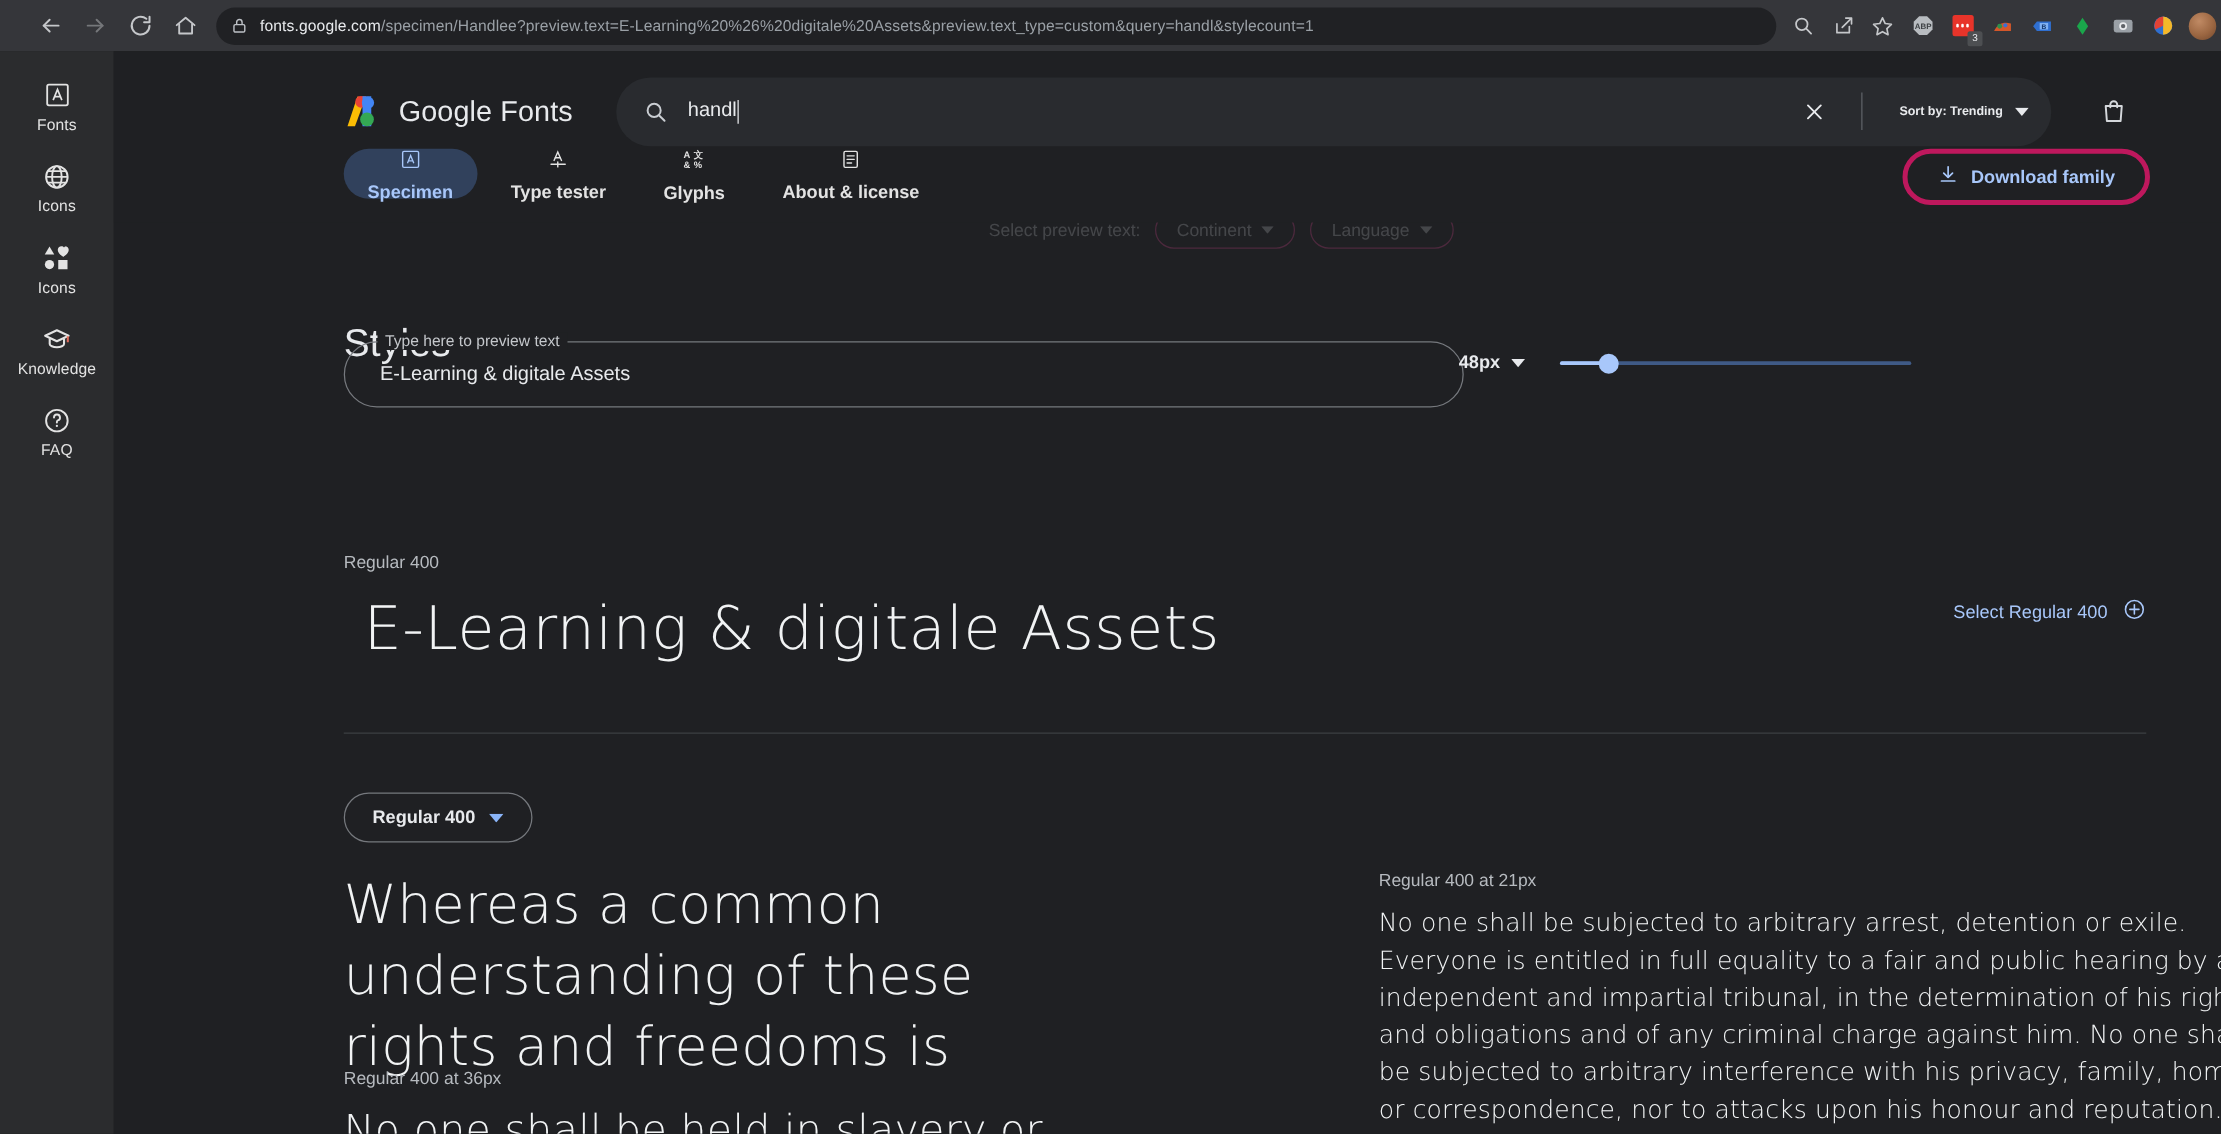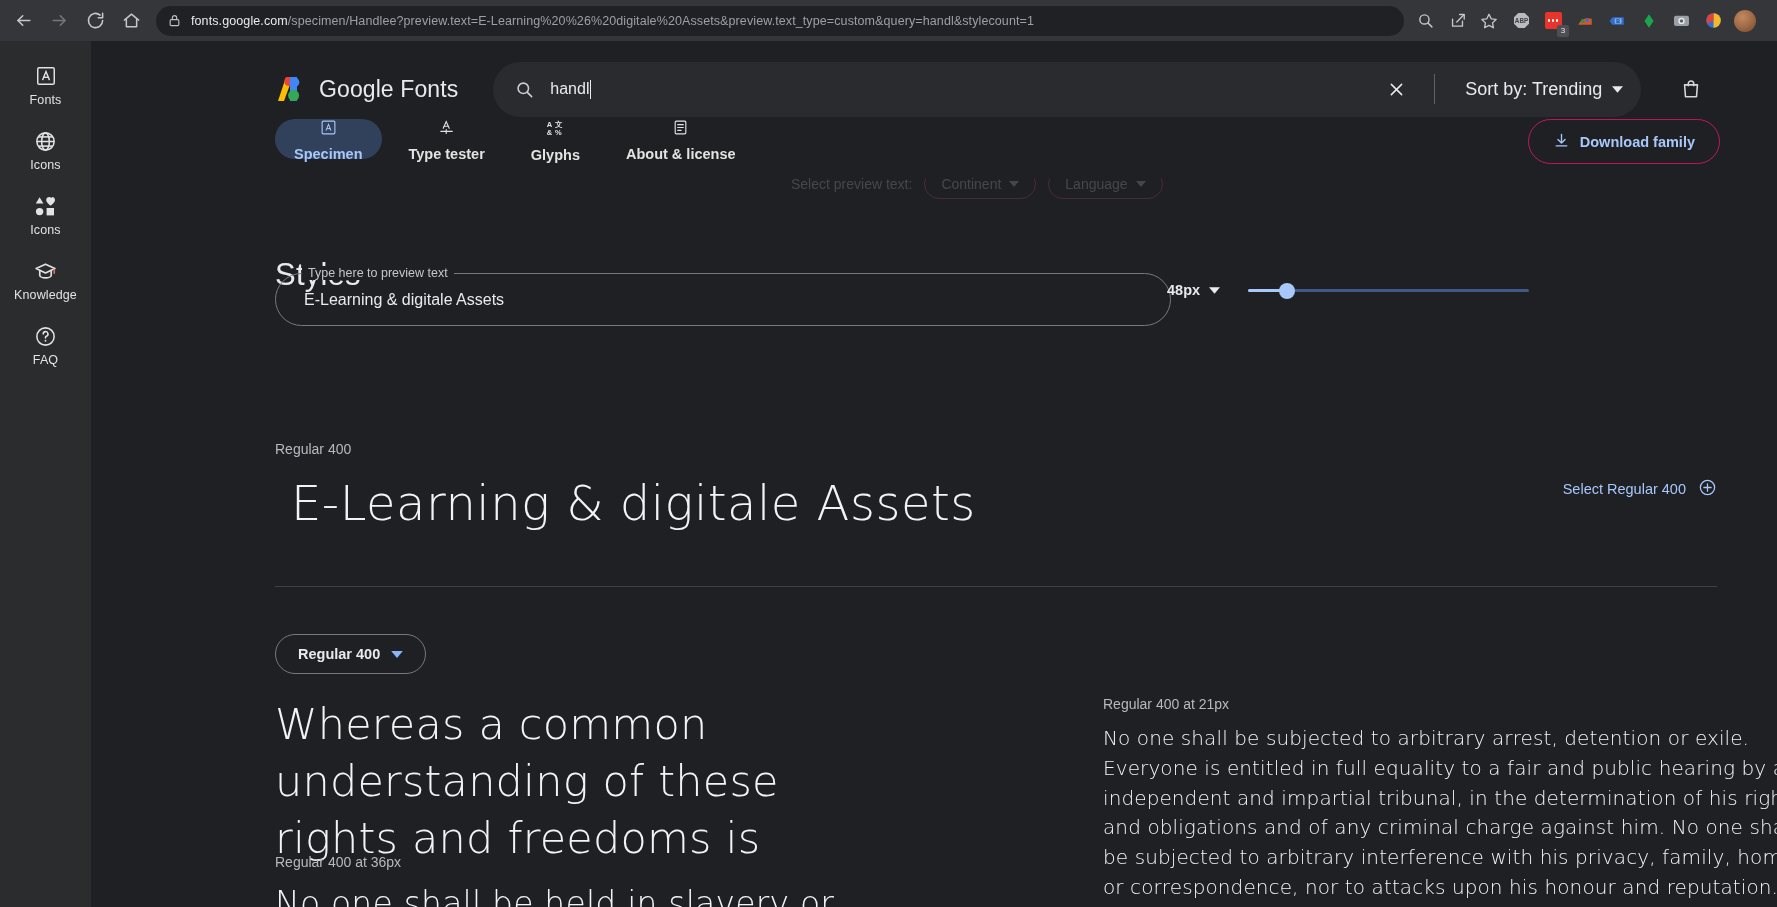--- a/index.html
+++ b/index.html
@@ -9,21 +9,21 @@
     background: #202124;
     font-family: "Liberation Sans", sans-serif;
     -webkit-font-smoothing: antialiased;
   }
 
   
   #browser-chrome {
     position: absolute; top: 0; left: 0;
     width: 1777px; height: 41px;
     background: #35363a;
-    display: flex; align-items: center;
+    display: flex; align-items: center; justify-content: flex-end;
   }
   .nav-btns { display: flex; align-items: center; gap: 2px; padding-left: 6px; }
   .nav-btn {
     width: 34px; height: 34px; border-radius: 50%;
     display: flex; align-items: center; justify-content: center;
     color: #c5c7ca;
   }
   .nav-btn.disabled { color: #75777a; }
   .nav-btn svg { display: block; }
 
@@ -145,21 +145,21 @@
     display: flex; align-items: center; position: relative;
   }
   #search-caret {
     display: inline-block; width: 1px; height: 19px;
     background: #e8eaed; margin-left: 1px;
   }
   #clear-search { color: #e8eaed; display: flex; padding-right: 6px; }
   #sort-divider { width: 1px; height: 30px; background: #5f6368; margin: 0 14px 0 6px; }
   #sort-by {
     display: flex; align-items: center; gap: 10px;
-    font-size: 18px; color: #e8eaed; font-weight: normal;
+    font-size: 10px; color: #e8eaed; font-weight: bold;
     white-space: nowrap;
   }
   #cart-btn {
     margin-left: 28px; width: 44px; height: 44px;
     display: flex; align-items: center; justify-content: center;
     color: #d4d7db;
   }
 
   #tabs-row {
     position: absolute; top: 78px; left: 184px;
@@ -172,21 +172,21 @@
     font-size: 14.5px; color: #e3e3e3; font-weight: bold;
     white-space: nowrap;
     flex-direction: column;
   }
   .tab.active { background: #31415c; color: #a8c7fa; }
   .tab .ticon { display: flex; align-items: center; }
 
   #download-btn {
     position: absolute; top: 78px; right: 57px;
     height: 45px; border-radius: 23px;
-    border: 1px solid #be185d;
+    border: 4px solid #be185d;
     display: flex; align-items: center; gap: 10px;
     padding: 0 24px;
     color: #a8c7fa; font-size: 14.5px; font-weight: bold;
     white-space: nowrap;
   }
 
   
   #styles-title {
     position: absolute; top: 216px; left: 184px;
     font-size: 31px; color: #e8eaed; font-weight: normal;

